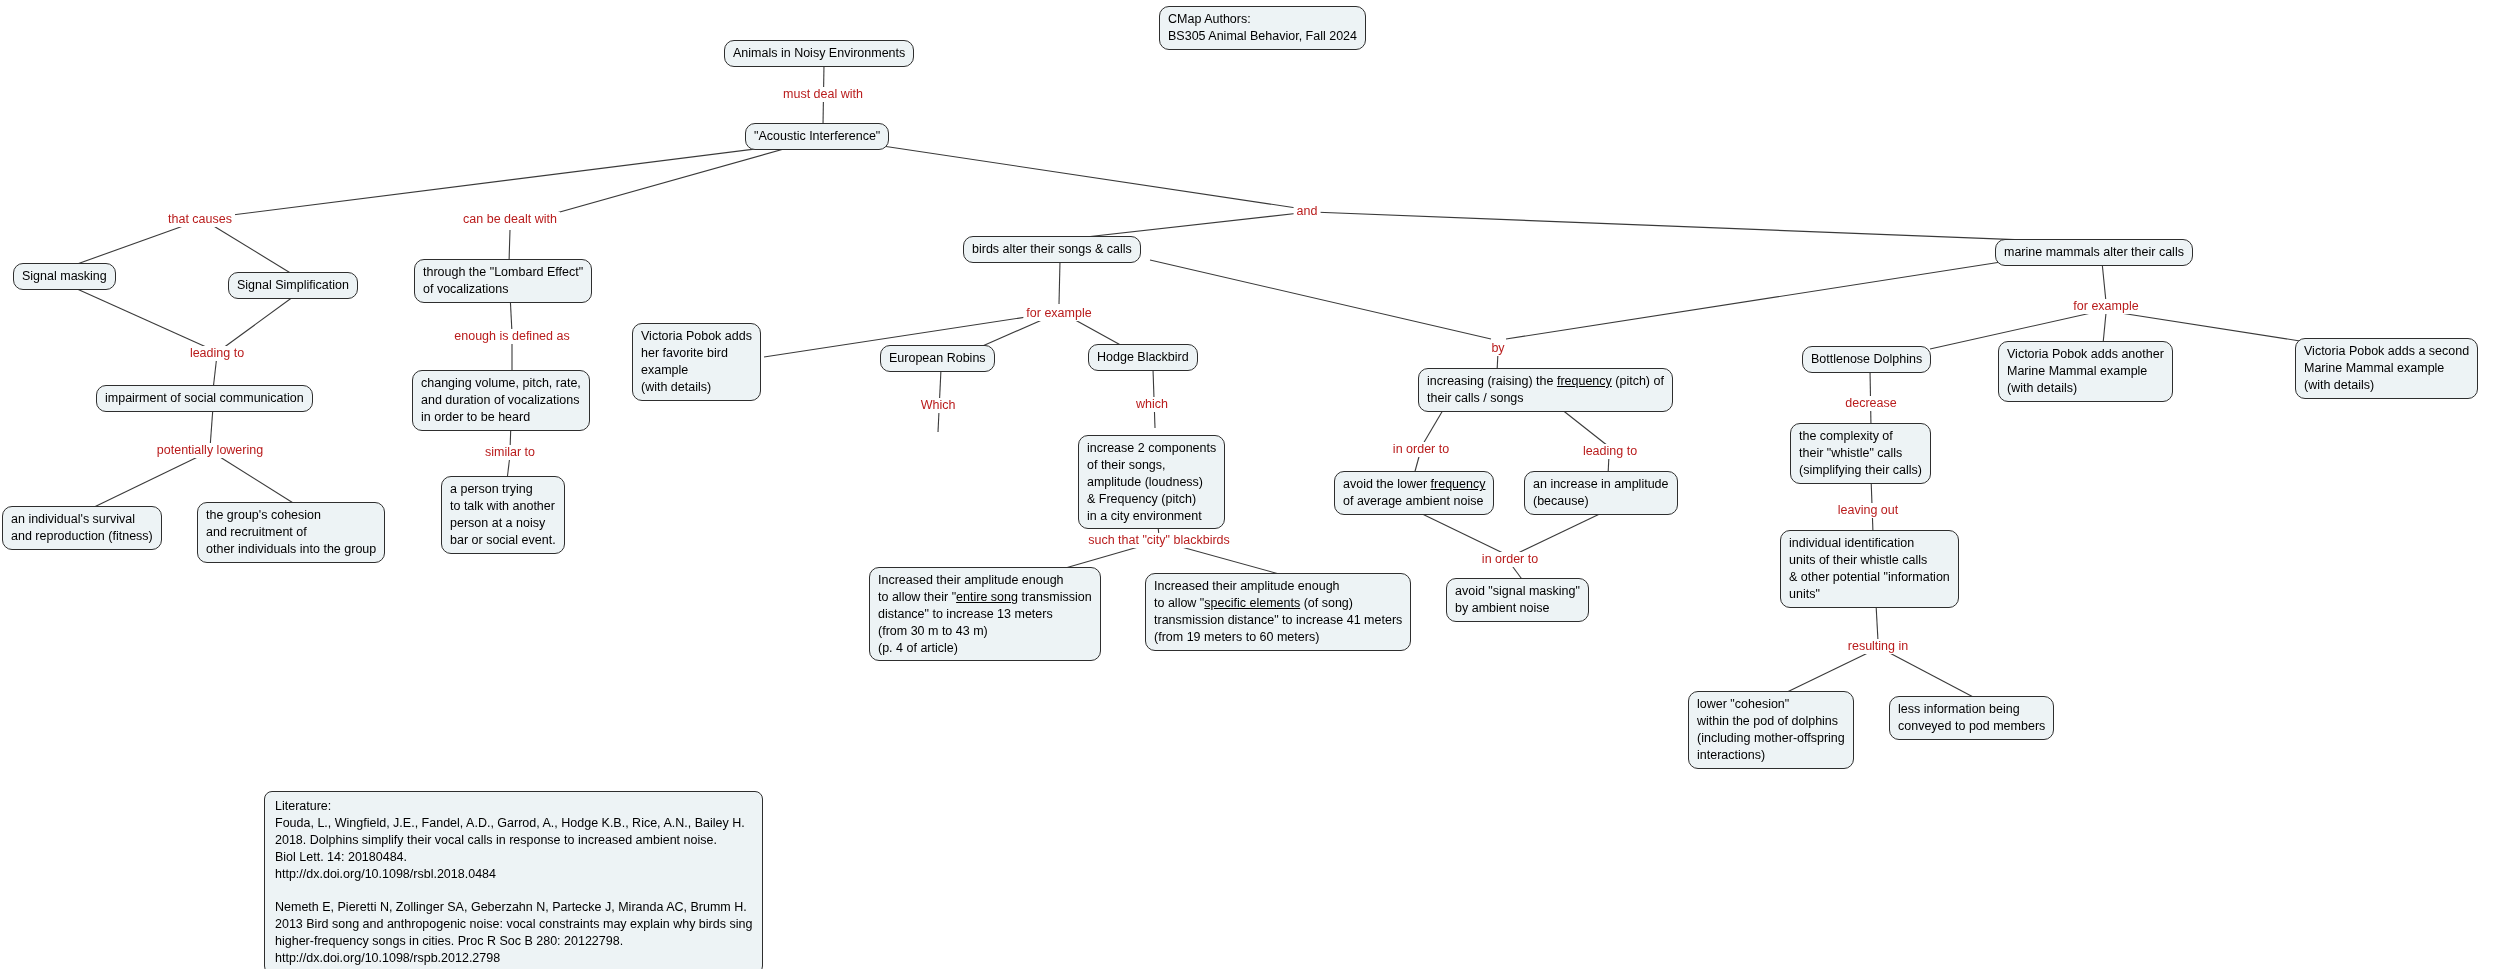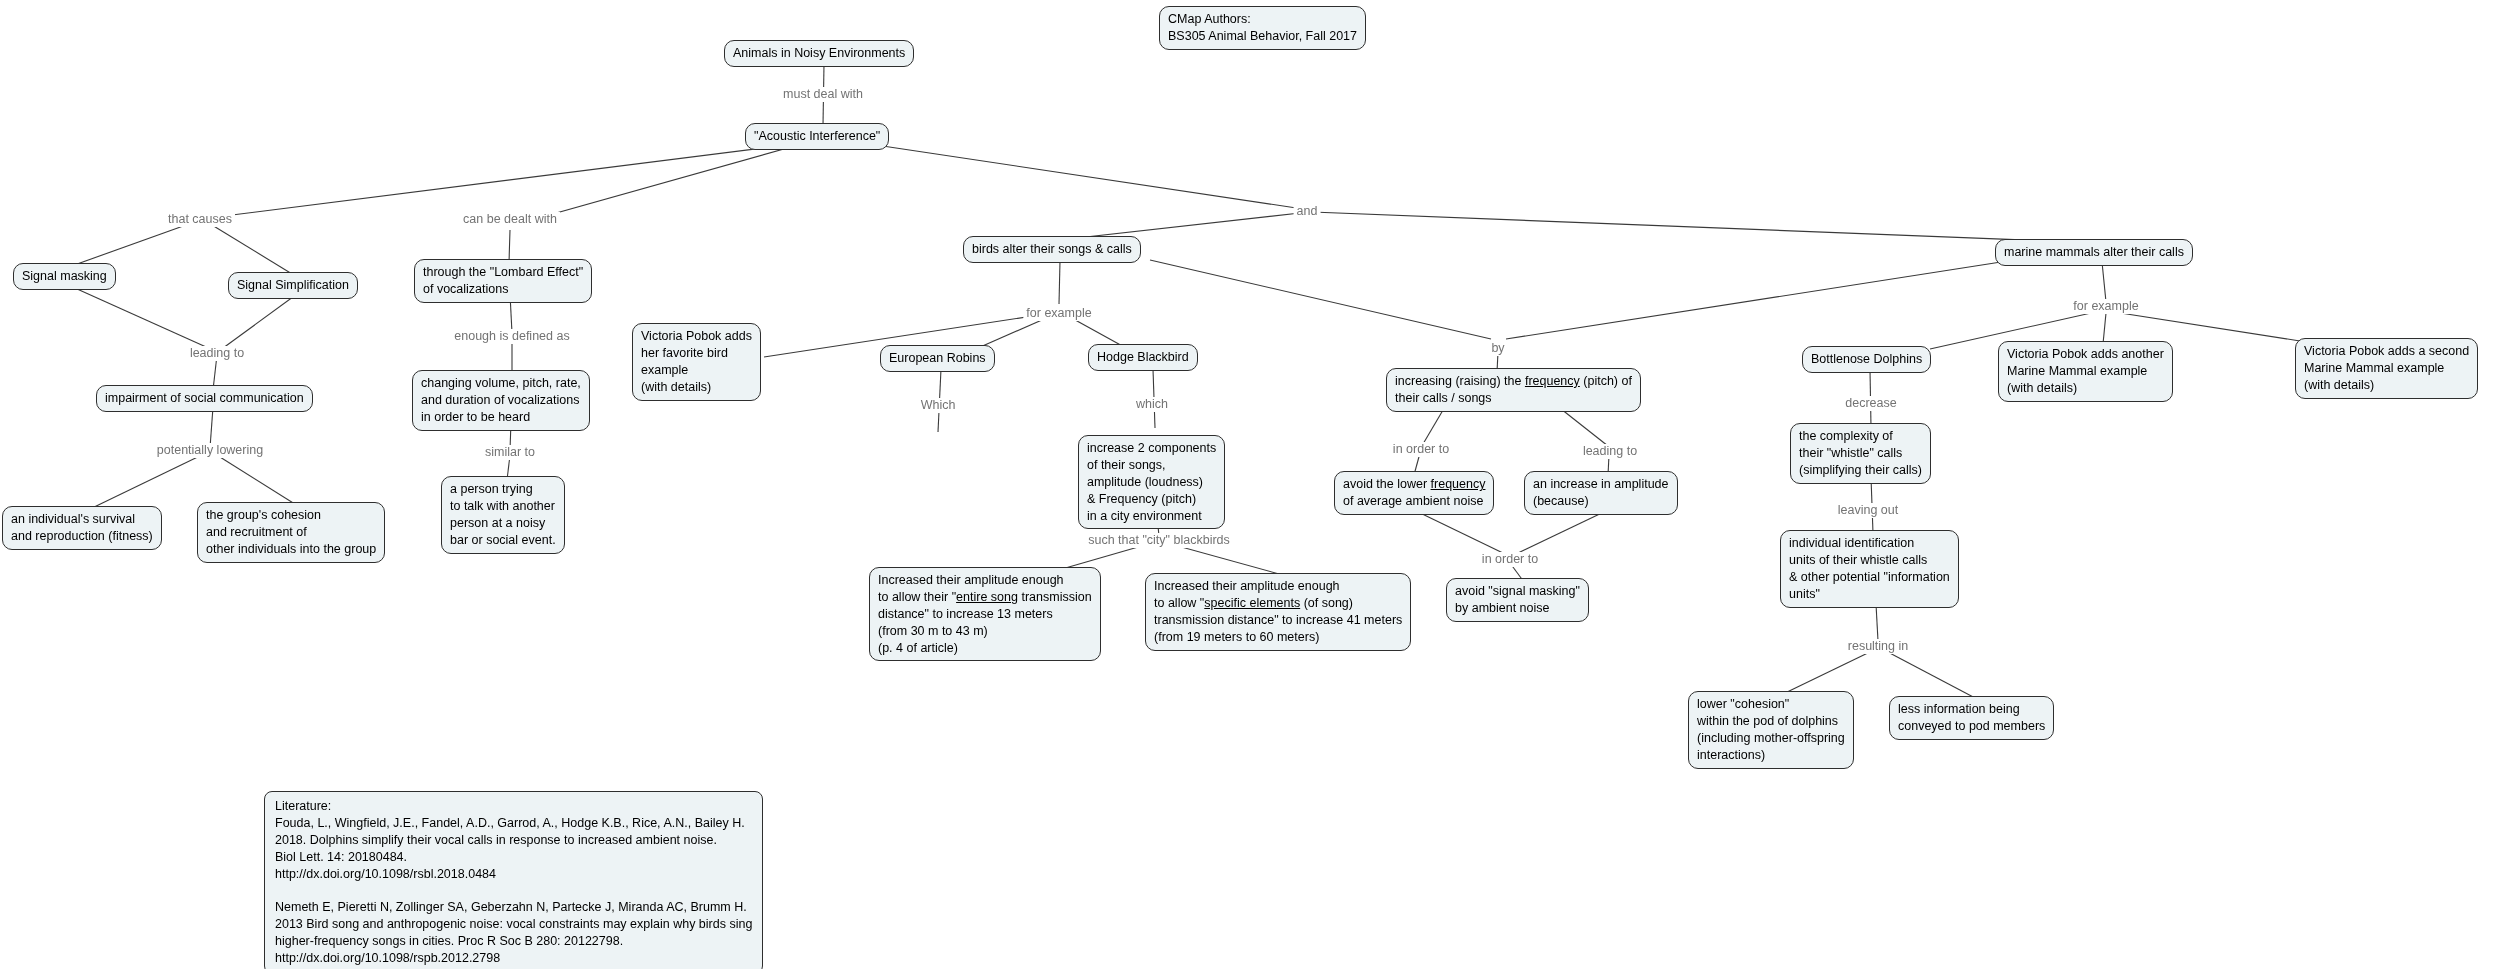--- a/index.html
+++ b/index.html
@@ -22,21 +22,21 @@
     font-size: 12.5px; line-height: 1.35;
     white-space: pre-line;
   }
   .node.big { padding: 6px 10px; border-radius: 8px; }
   .label {
     position: absolute; z-index: 2;
     transform: translateX(-50%);
     background: var(--background, #ffffff);
     padding: 0 3px;
     font-size: 12.5px; line-height: 1.2;
-    white-space: nowrap; color: #737373;
+    white-space: nowrap; color: #b91c1c;
   }
   .u { text-decoration: underline; }
 </style>
 </head>
 <body>
 
 <div id="canvas">
 
   <svg class="edges" width="2497" height="969" viewBox="0 0 2497 969">
     <line x1="824" y1="64" x2="823" y2="125"></line>
@@ -103,21 +103,21 @@
   <div class="label" style="left:1498px;top:341px">by</div>
   <div class="label" style="left:1421px;top:442px">in order to</div>
   <div class="label" style="left:1610px;top:444px">leading to</div>
   <div class="label" style="left:1510px;top:552px">in order to</div>
   <div class="label" style="left:2106px;top:299px">for example</div>
   <div class="label" style="left:1871px;top:396px">decrease</div>
   <div class="label" style="left:1868px;top:503px">leaving out</div>
   <div class="label" style="left:1878px;top:639px">resulting in</div>
 
   <div class="node" style="left:1159px;top:6px">CMap Authors:
-BS305 Animal Behavior, Fall 2017</div>
+BS305 Animal Behavior, Fall 2024</div>
   <div class="node" style="left:724px;top:40px">Animals in Noisy Environments</div>
   <div class="node" style="left:745px;top:123px">"Acoustic Interference"</div>
   <div class="node" style="left:13px;top:263px">Signal masking</div>
   <div class="node" style="left:228px;top:272px">Signal Simplification</div>
   <div class="node" style="left:96px;top:385px">impairment of social communication</div>
   <div class="node" style="left:2px;top:506px">an individual's survival
 and reproduction (fitness)</div>
   <div class="node" style="left:197px;top:502px">the group's cohesion
 and recruitment of
 other individuals into the group</div>
@@ -144,21 +144,21 @@
 in a city environment</div>
   <div class="node" style="left:869px;top:567px"><span>Increased their amplitude enough
 to allow their "</span><span class="u">entire song</span><span> transmission
 distance" to increase 13 meters
 (from 30 m to 43 m)
 (p. 4 of article)</span></div>
   <div class="node" style="left:1145px;top:573px"><span>Increased their amplitude enough
 to allow "</span><span class="u">specific elements</span><span> (of song)
 transmission distance" to increase 41 meters
 (from 19 meters to 60 meters)</span></div>
-  <div class="node" style="left:1386px;top:368px"><span>increasing (raising) the </span><span class="u">frequency</span><span> (pitch) of
+  <div class="node" style="left:1418px;top:368px"><span>increasing (raising) the </span><span class="u">frequency</span><span> (pitch) of
 their calls / songs</span></div>
   <div class="node" style="left:1334px;top:471px"><span>avoid the lower </span><span class="u">frequency</span><span>
 of average ambient noise</span></div>
   <div class="node" style="left:1524px;top:471px">an increase in amplitude
 (because)</div>
   <div class="node" style="left:1446px;top:578px">avoid "signal masking"
 by ambient noise</div>
   <div class="node" style="left:1995px;top:239px">marine mammals alter their calls</div>
   <div class="node" style="left:1802px;top:346px">Bottlenose Dolphins</div>
   <div class="node" style="left:1998px;top:341px">Victoria Pobok adds another

